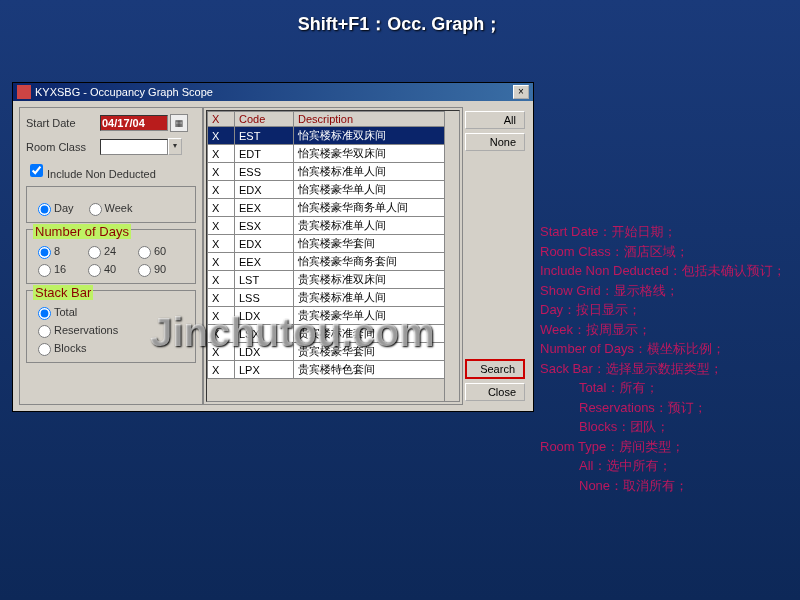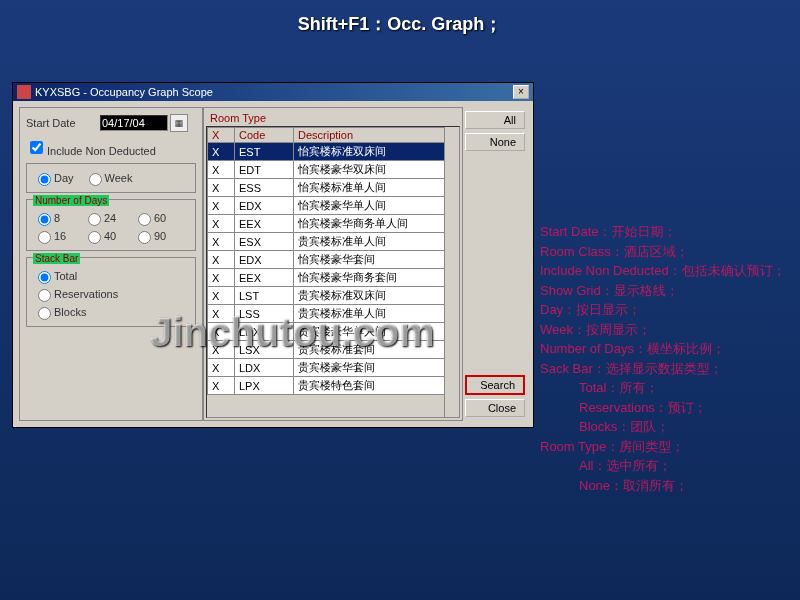--- a/index.html
+++ b/index.html
@@ -13,21 +13,21 @@
 .middle{flex:1;border:1px solid #888;padding:2px}
 .right{width:60px;display:flex;flex-direction:column;gap:4px;padding:4px 2px}
 .row{display:flex;align-items:center;margin-bottom:6px;font-size:11px;color:#333}
 .row label{width:74px}
 .row input[type=text]{width:64px;font-size:11px;border:1px inset #888;padding:1px}
 .cal{width:16px;height:16px;background:#eee;border:1px solid #888;margin-left:2px;display:flex;align-items:center;justify-content:center;font-size:9px}
 .drop{width:12px;height:15px;background:#d4d0c8;border:1px outset #fff;text-align:center;font-size:8px;line-height:13px}
 .chk{margin:2px 0;font-size:11px;color:#333;display:flex;align-items:flex-end}
 .chk input{margin-right:4px}
 .group{border:1px solid #888;padding:6px;margin-top:6px;font-size:11px;color:#333}
-.gt{color:#8b0000;font-size:10px;position:relative;top:-12px;background:#22c55e;padding:0 2px}
+.gt{color:#8b0000;font-size:13px;position:relative;top:-12px;background:#bef264;padding:0 2px}
 .rads{display:flex;flex-wrap:wrap;gap:2px 10px;margin-top:-8px}
 .rads label{display:flex;align-items:center;min-width:40px}
 .rads input{margin-right:3px}
 .rt-title{color:#8b0000;font-size:11px;padding:2px 4px}
 .tbl{width:100%;border-collapse:collapse;font-size:11px}
 .tbl th{background:#d4d0c8;border:1px solid #888;padding:1px 4px;text-align:left;color:#8b0000;font-weight:normal}
 .tbl td{border:1px solid #888;padding:1px 4px;background:#fff}
 .tbl tr.sel td{background:#0a246a;color:#fff}
 .tblwrap{height:290px;overflow:hidden;position:relative;border:1px inset #888}
 .scroll{position:absolute;right:0;top:0;width:14px;height:100%;background:#d4d0c8;border-left:1px solid #888}
@@ -44,29 +44,34 @@
 <div class="dialog">
   <div class="titlebar">
     <div class="titlebar-icon"></div>
     <span>KYXSBG - Occupancy Graph Scope</span>
     <div class="titlebar-x">×</div>
   </div>
   <div class="body">
     <div class="left">
       <div class="row">
         <label>Start Date</label>
-        <input type="text" style="background: #000000; color: rgb(255, 255, 255);" value="04/17/04">
+        <input type="text" style="background: #b91c1c; color: rgb(255, 255, 255); font-weight: bold;" value="04/17/04">
         <div class="cal">▦</div>
+      </div>
+      <div class="row">
+        <label>Room Class</label>
+        <input type="text" value="" style="">
+        <div class="drop">▾</div>
       </div>
       <div class="chk">
           <input type="checkbox" checked="" style="">
           <span>Include Non Deducted</span>
         </div>
       <div class="group">
-        <div class="rads" style="margin-top:0">
+        <div class="rads" style="margin-top:7px">
           <label>
               <input type="radio" name="p" checked="" style="">
               <span>Day</span>
             </label>
           <label>
               <input type="radio" name="p" style="">
               <span>Week</span>
             </label>
         </div>
       </div>
@@ -84,21 +89,20 @@
       <div class="group">
         <span class="gt">Stack Bar</span>
         <div class="rads" id="stack-rads" style="flex-direction:column">
             <label><input type="radio" name="s" checked="" style="">Total</label>
             <label><input type="radio" name="s" style="">Reservations</label>
             <label><input type="radio" name="s" style="">Blocks</label>
           </div>
       </div>
     </div>
     <div class="middle">
-      <div class="rt-title">Room Type</div>
       <div class="tblwrap">
         <table class="tbl">
           <thead>
               <tr>
             <th style="width:18px">X</th>
             <th style="width:50px">Code</th>
             <th>Description</th>
           </tr>
             </thead>
           <tbody id="tblbody">

